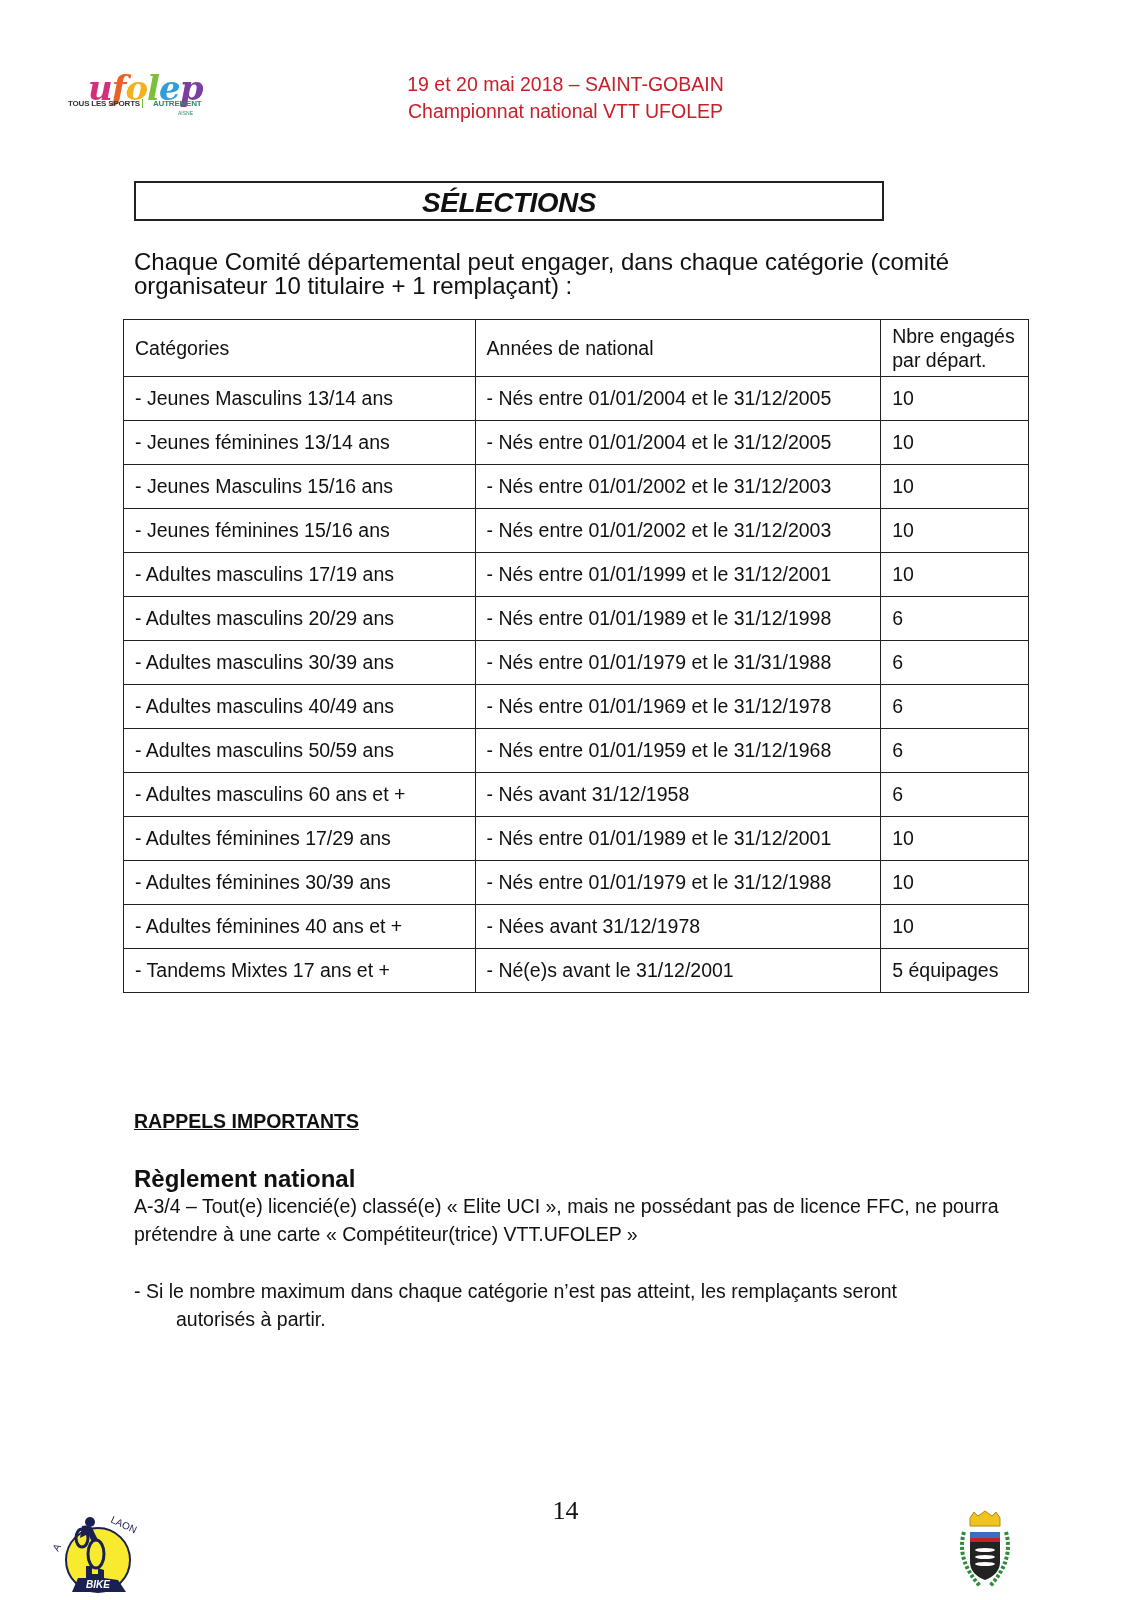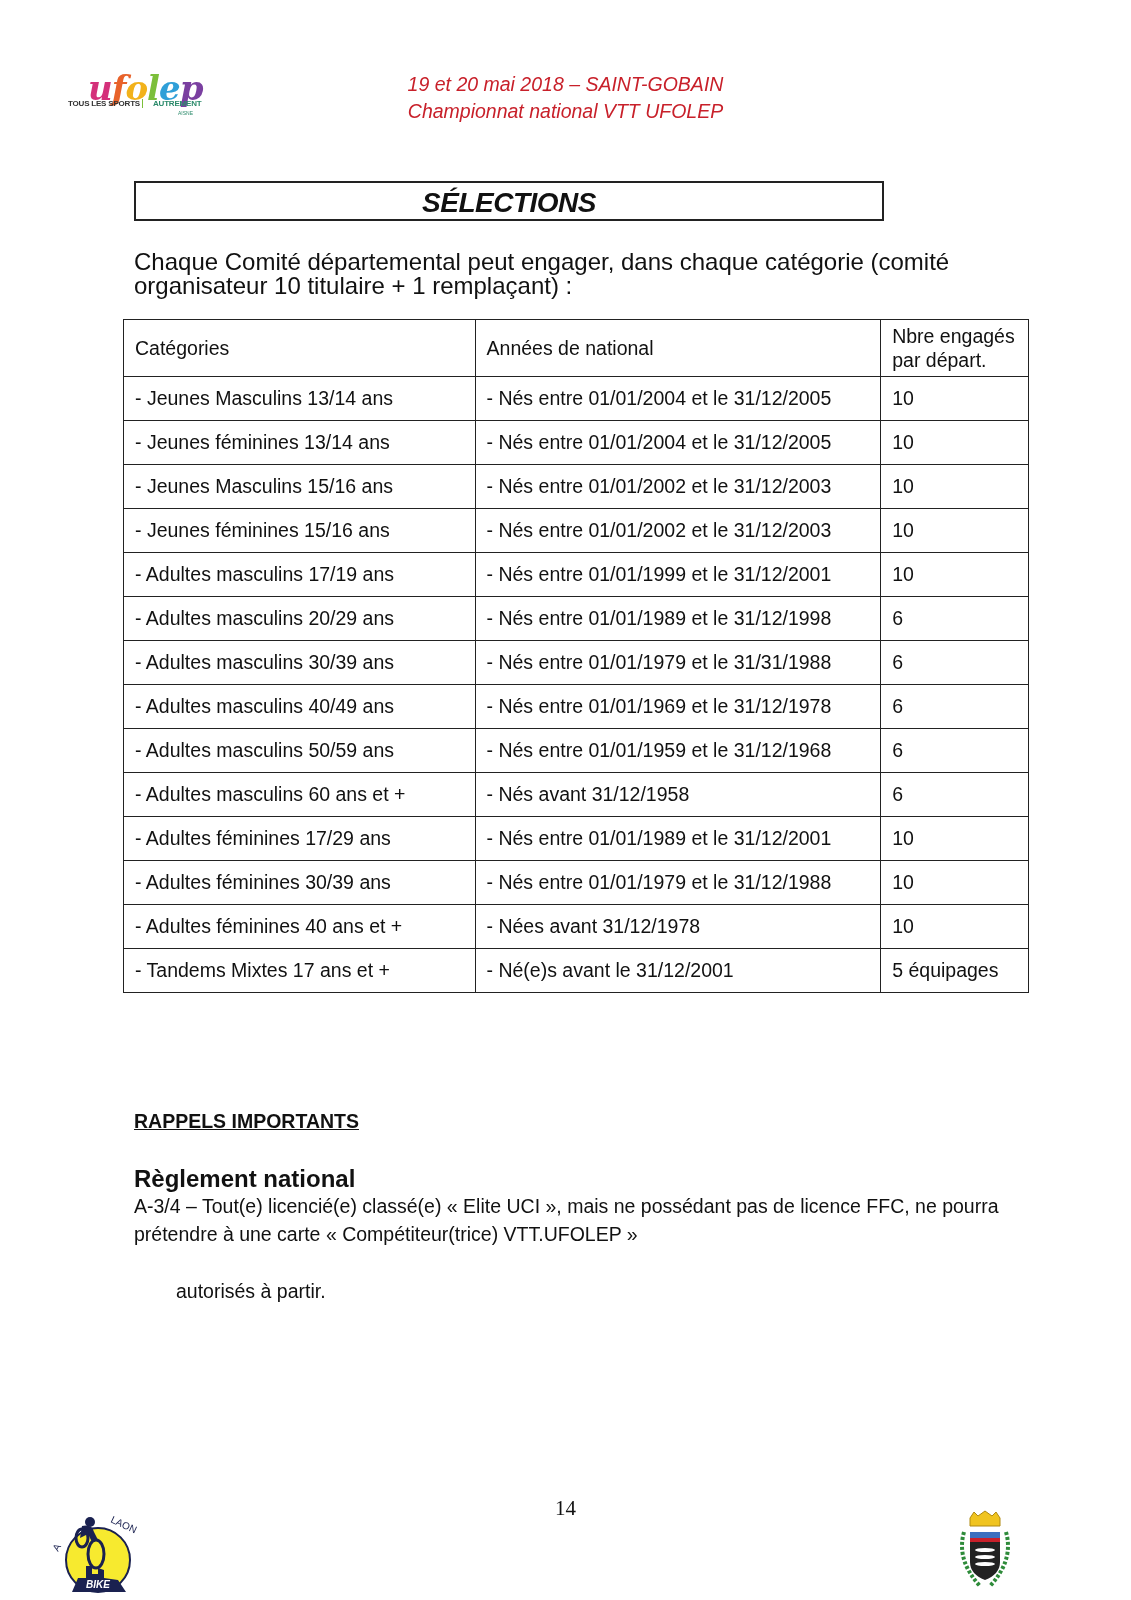--- a/index.html
+++ b/index.html
@@ -16,21 +16,21 @@
   .ufolep-word span:nth-child(3){color:#f2b21b;}
   .ufolep-word span:nth-child(4){color:#7cbf3a;}
   .ufolep-word span:nth-child(5){color:#2f9fd8;}
   .ufolep-word span:nth-child(6){color:#7a3fa0;}
   .ufolep-tag { position: absolute; left: 2px; top: 31px; font-size: 8px; font-weight: bold; color: #333; white-space: nowrap; letter-spacing: -0.2px;}
   .ufolep-tag .aut { color: #2a8a6a; border-left: 1px solid #7cbf3a; padding-left: 10px; }
   .ufolep-aisne { position: absolute; left: 112px; top: 42px; font-size: 5px; color: #2a8a6a; }
 
   #header-title { left: 0; width: 1131px; top: 71px; text-align: center; color: #c8202a;
                   font-size: 19.5px; line-height: 27px; }
-  #header-title div { margin-left: 0px; font-style: italic; }
+  #header-title div { margin-left: 0px; }
 
   
   #title-box { left: 134px; top: 181px; width: 750px; height: 40px; border: 2px solid #222;
                text-align: center; box-sizing: border-box; }
   #title-box span { font-weight: bold; font-style: italic; font-size: 28px; line-height: 40px; letter-spacing: -0.5px; }
 
   #intro { left: 134px; top: 250px; width: 880px; font-size: 24px; line-height: 24px; }
 
   
   #sel-table { left: 123px; top: 319px; width: 906px; border-collapse: collapse; font-size: 19.5px; }
@@ -41,21 +41,21 @@
   #sel-table col.c2 { width: 406px; }
   #sel-table col.c3 { width: 148px; }
 
   #rappels-title { left: 134px; top: 1110px; font-size: 19.5px; font-weight: bold; text-decoration: underline; }
   #reg-title { left: 134px; top: 1165px; font-size: 24px; font-weight: bold; }
   #reg-text { left: 134px; top: 1192px; width: 880px; font-size: 19.5px; line-height: 28px; }
   #note { left: 134px; top: 1277px; width: 880px; font-size: 19.5px; line-height: 28px; }
   #note .cont { display: block; padding-left: 42px; }
 
   #page-number { left: 0; width: 1131px; top: 1496px; text-align: center;
-                 font-family: "Liberation Serif", serif; font-size: 21px; }
+                 font-family: "Liberation Serif", serif; font-size: 26px; }
 
   #logo-laon { left: 52px; top: 1508px; width: 90px; height: 86px; }
   #logo-city { left: 950px; top: 1510px; width: 70px; height: 82px; }
 </style>
 </head>
 <body>
 
 <div id="logo-ufolep" class="abs">
   <div class="ufolep-word">
     <span>u</span><span>f</span><span>o</span><span>l</span><span>e</span><span>p</span>
@@ -162,20 +162,21 @@
         <td>- Né(e)s avant le 31/12/2001</td>
         <td>5 équipages</td>
       </tr>
     </tbody>
 </table>
 
 <div id="rappels-title" class="abs">RAPPELS IMPORTANTS</div>
 <div id="reg-title" class="abs">Règlement national</div>
 <div id="reg-text" class="abs">A-3/4 – Tout(e) licencié(e) classé(e) « Elite UCI », mais ne possédant pas de licence FFC, ne pourra prétendre à une carte « Compétiteur(trice) VTT.UFOLEP »</div>
 <div id="note" class="abs">
+  <span>- Si le nombre maximum dans chaque catégorie n’est pas atteint, les remplaçants seront</span>
   <span class="cont">autorisés à partir.</span>
 </div>
 
 <div id="page-number" class="abs">14</div>
 
 <div id="logo-laon" class="abs">
   <svg width="90" height="86" viewBox="0 0 90 86">
     <circle cx="46" cy="52" r="32" fill="#f7ea2f" stroke="#1a2150" stroke-width="2"></circle>
     <path d="M20 84 L26 70 L34 70 L34 58 L40 58 L40 66 L46 66 L46 60 L52 62 L52 70 L66 72 L74 84 Z" fill="#1a2150"></path>
     <circle cx="38" cy="14" r="5" fill="#1a2150"></circle>

